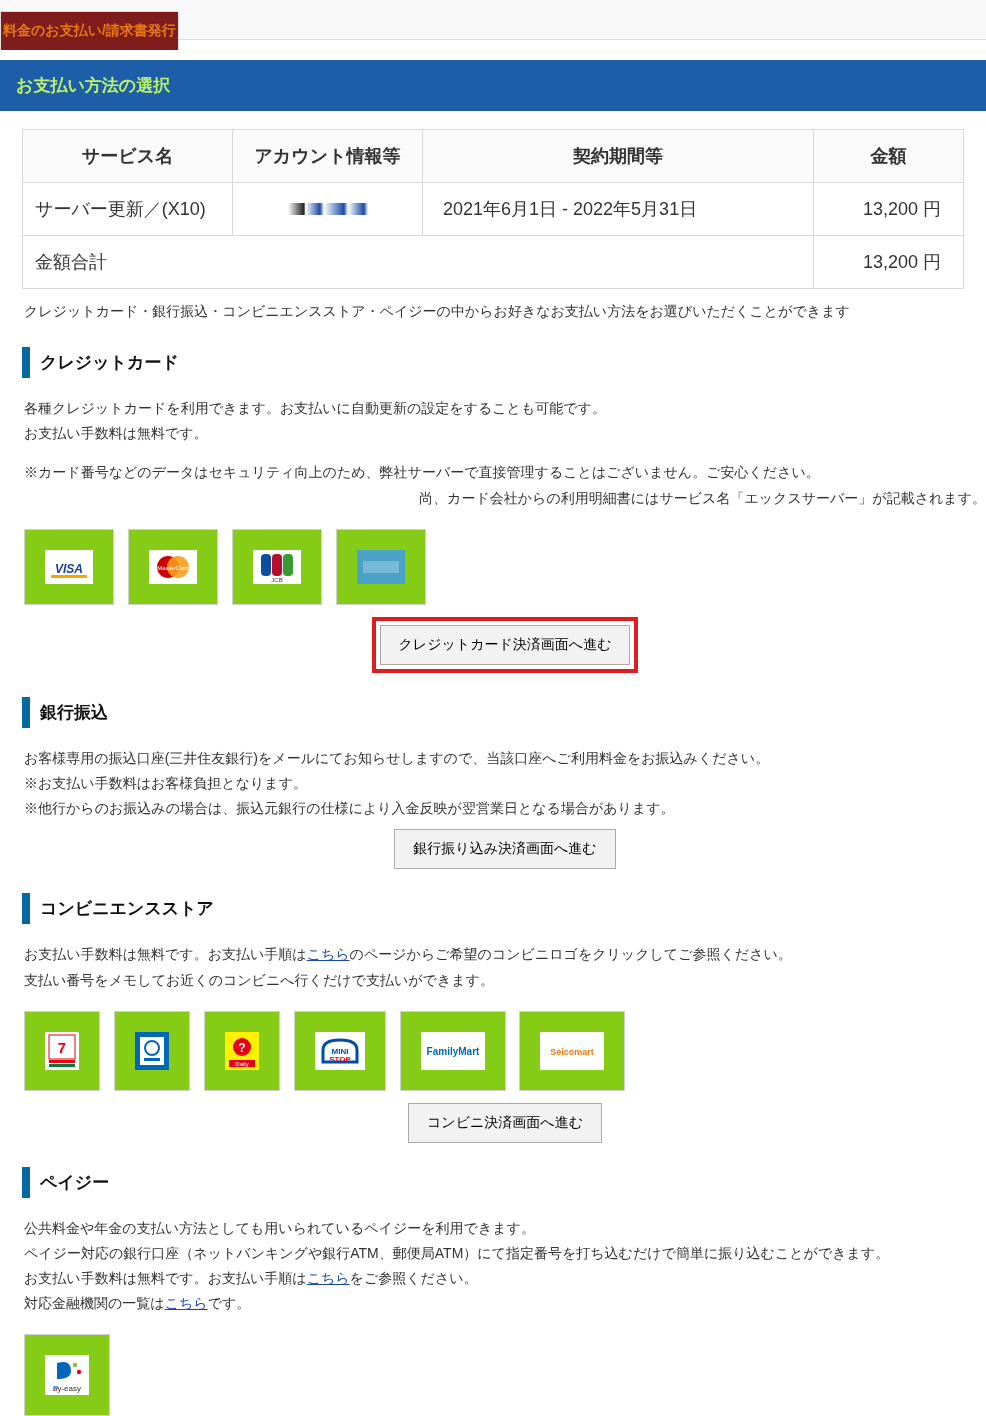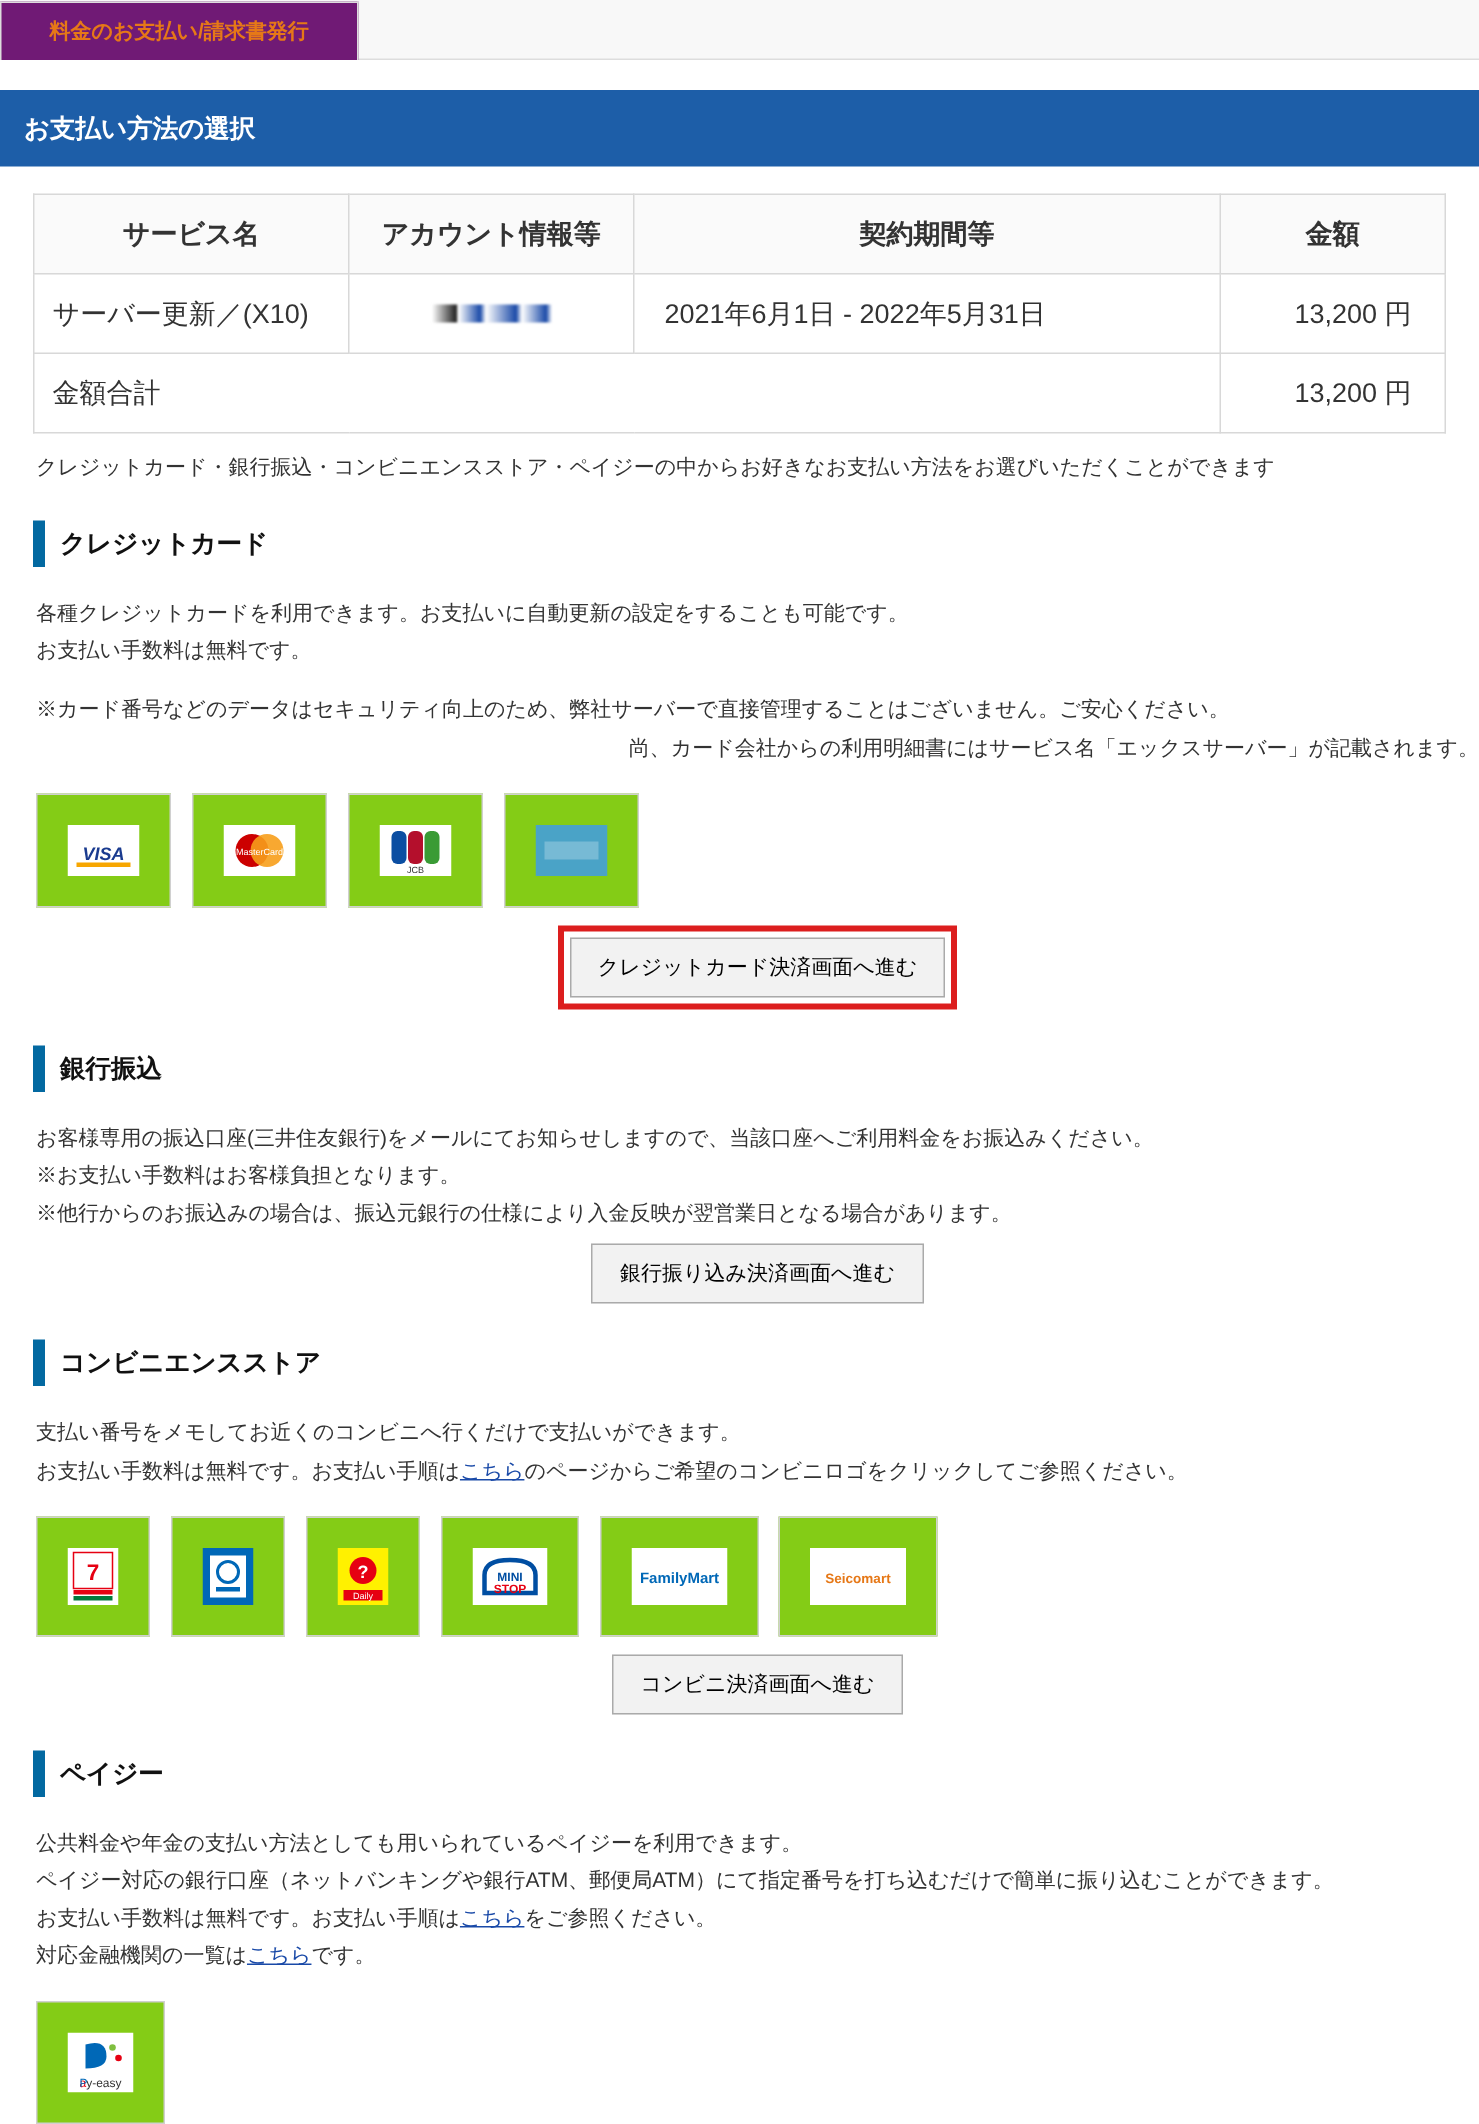--- a/index.html
+++ b/index.html
@@ -3,27 +3,27 @@
 <meta charset="utf-8">
 <style>
 * { margin:0; padding:0; box-sizing:border-box; }
 body {
   font-family:"Hiragino Kaku Gothic ProN","Meiryo",sans-serif;
   font-size:14px; color:#333; background:#fff;
   width:986px;
 }
 .tab-bar { border-bottom:1px solid #ddd; background:#f8f8f8; }
 .tab {
-  display:inline-block; padding:10px 32px; background:#701a75;
+  display:inline-block; padding:10px 2px; background:#7f1d1d;
   color:#e67817; font-weight:bold; border:1px solid #ddd; border-bottom:none;
-  position:relative; top:1px;
+  position:relative; top:11px;
 }
 .gap { height:20px; }
 .section-title {
-  background:#1d5ea8; color:#ffffff; font-weight:bold;
+  background:#1d5ea8; color:#bef264; font-weight:bold;
   padding:14px 16px; font-size:17px;
 }
 table.summary {
   width:100%; border-collapse:collapse; margin:18px 0 14px;
 }
 table.summary th, table.summary td {
   border:1px solid #d8d8d8; padding:14px 10px; font-size:18px;
 }
 table.summary th { background:#fafafa; font-weight:bold; text-align:center; }
 table.summary td.service { padding-left:12px; }
@@ -144,24 +144,24 @@
     <div>※他行からのお振込みの場合は、振込元銀行の仕様により入金反映が翌営業日となる場合があります。</div>
     <div class="btn-row">
       <button class="action">銀行振り込み決済画面へ進む</button>
     </div>
   </div>
 </div>
 
 <div class="block">
   <div class="block-title-wrap"><span class="block-title">コンビニエンスストア</span></div>
   <div class="block-body">
-    <div>支払い番号をメモしてお近くのコンビニへ行くだけで支払いができます。</div>
     <div>
       <span>お支払い手数料は無料です。お支払い手順は</span><a href="#" class="inline">こちら</a><span>のページからご希望のコンビニロゴをクリックしてご参照ください。</span>
     </div>
+    <div>支払い番号をメモしてお近くのコンビニへ行くだけで支払いができます。</div>
     <div class="conv-logos">
       <span class="logo-box"><svg width="34" height="38">
             <rect width="34" height="38" fill="#fff"></rect>
             <rect x="4" y="3" width="26" height="24" fill="#fff" stroke="#e60012"></rect>
             <text x="17" y="21" text-anchor="middle" font-size="15" font-weight="bold" fill="#e60012">7</text>
             <rect x="4" y="28" width="26" height="3" fill="#e60012"></rect>
             <rect x="4" y="32" width="26" height="3" fill="#007a3d"></rect>
           </svg></span>
       <span class="logo-box"><svg width="34" height="38">
             <rect width="34" height="38" fill="#0068b7"></rect>

